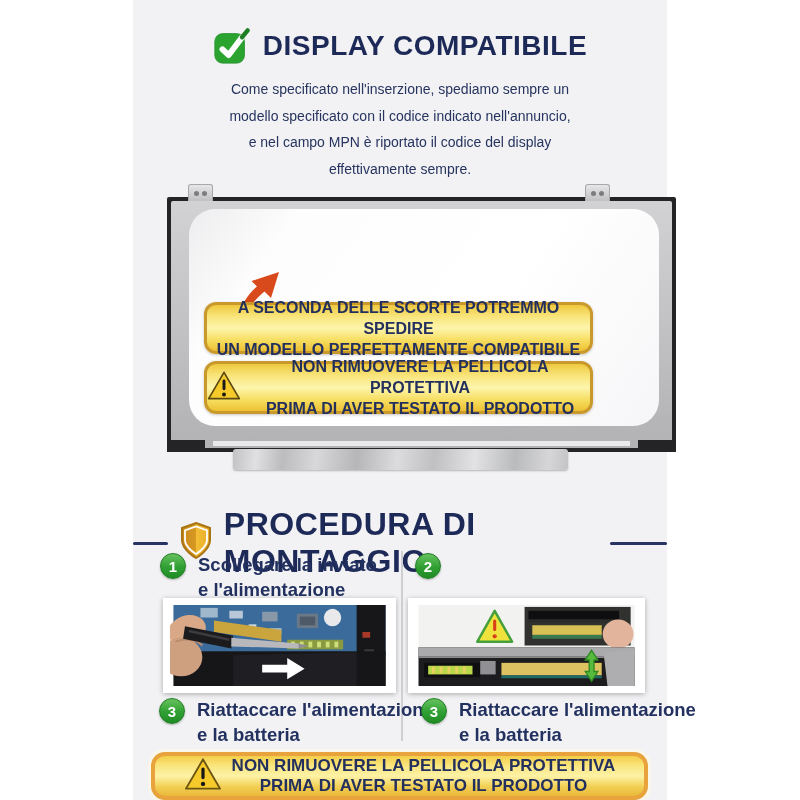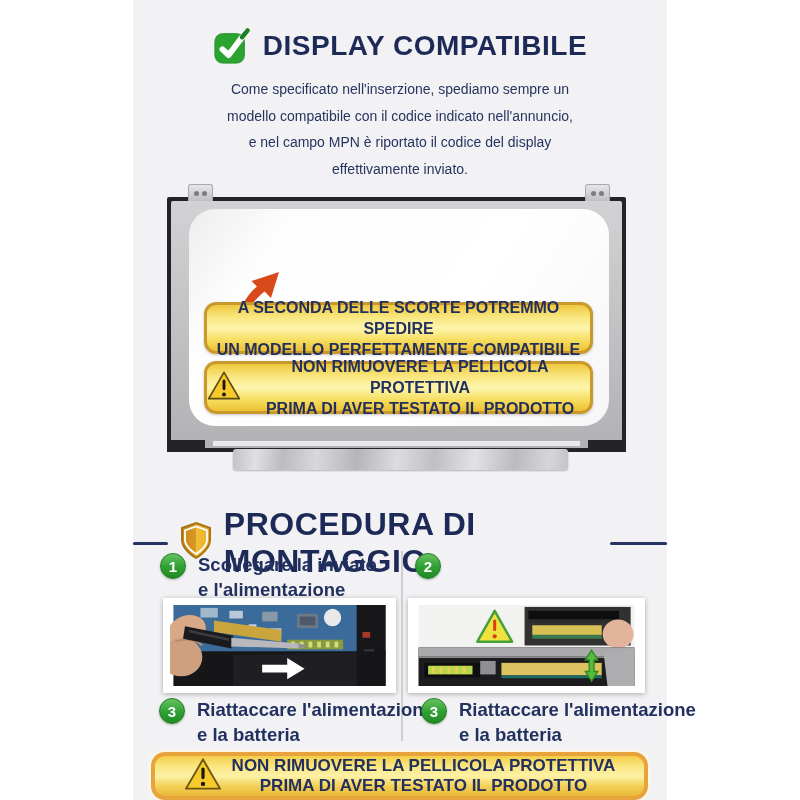--- a/index.html
+++ b/index.html
@@ -11,21 +11,21 @@
   .stage{position:absolute;inset:0;padding-left:15px;}
   .content{position:absolute;left:133px;top:0;width:534px;height:800px;background:#f2f2f4;}
 
   
   .hdr{position:absolute;left:0;top:27px;width:534px;display:flex;justify-content:center;align-items:center;gap:12px;}
   .hdr svg{display:block;}
   .hdr h1{margin:0;font-size:28px;font-weight:bold;color:#1d2a58;letter-spacing:.5px;}
   .intro{position:absolute;left:0;top:76px;width:534px;text-align:center;font-size:14px;line-height:26.5px;color:#26345f;}
 
   
-  .panel{position:absolute;left:167px;top:197px;width:459px;height:255px;background:#242427;border-radius:2px;}
+  .panel{position:absolute;left:167px;top:197px;width:509px;height:255px;background:#242427;border-radius:2px;}
   .bracket{position:absolute;top:-13px;width:23px;height:16px;background:linear-gradient(180deg,#e6e6e8,#c0c0c2);
     border:1px solid #a8a8aa;border-bottom:none;border-radius:3px 3px 0 0;display:flex;justify-content:center;align-items:center;gap:3px;}
   .bracket i{width:5px;height:5px;border-radius:50%;background:#7c7c80;}
   .silver{position:absolute;left:4px;top:4px;right:4px;bottom:4px;background:linear-gradient(180deg,#d2d2d4,#b2b2b4);border-radius:2px;}
   .screen{position:absolute;left:18px;top:8px;right:13px;bottom:22px;background:linear-gradient(125deg,#ededef 0%,#fdfdfd 18%,#ffffff 60%,#f6f6f8 100%);border-radius:26px;}
   .corner-tab{position:absolute;bottom:0;width:38px;height:12px;background:#242427;}
   .bottom-bright{position:absolute;bottom:2px;left:42px;right:42px;height:5px;background:#e9e9eb;}
   .foil{position:absolute;left:66px;top:252px;width:335px;height:21px;border-radius:3px;
     background:linear-gradient(96deg,#c2c2c4 0%,#e0e0e2 7%,#bcbcbe 15%,#d8d8da 25%,#b6b6b8 37%,#dcdcde 49%,#c0c0c2 60%,#e2e2e4 72%,#babbbc 84%,#d6d6d8 94%,#c4c4c6 100%);
     box-shadow:0 1px 2px rgba(0,0,0,.25);}
@@ -77,23 +77,23 @@
           <rect x="2" y="7" width="31" height="31" rx="8" fill="#2ba32f" stroke="#23912a"></rect>
           <path d="M10 23.5 L16.5 29.5 L30 11.5" stroke="#ffffff" stroke-width="6.2" fill="none" stroke-linecap="round" stroke-linejoin="round"></path>
           <path d="M30.5 10.8 L36.5 3.5" stroke="#1d7d23" stroke-width="4.6" stroke-linecap="round"></path>
         </svg>
       </span>
       <h1>DISPLAY COMPATIBILE</h1>
     </div>
 
     <div class="intro">
       <div>Come specificato nell'inserzione, spediamo sempre un</div>
-      <div>modello compatibile con il codice indicato nell'annuncio,</div>
+      <div>modello specificato con il codice indicato nell'annuncio,</div>
       <div>e nel campo MPN è riportato il codice del display</div>
-      <div>effettivamente inviato.</div>
+      <div>effettivamente sempre.</div>
     </div>
 
   </div>
 
   <div class="panel">
     <div class="bracket" style="left:21px;">
         <i></i>
         <i></i>
       </div>
     <div class="bracket" style="left:418px;">

